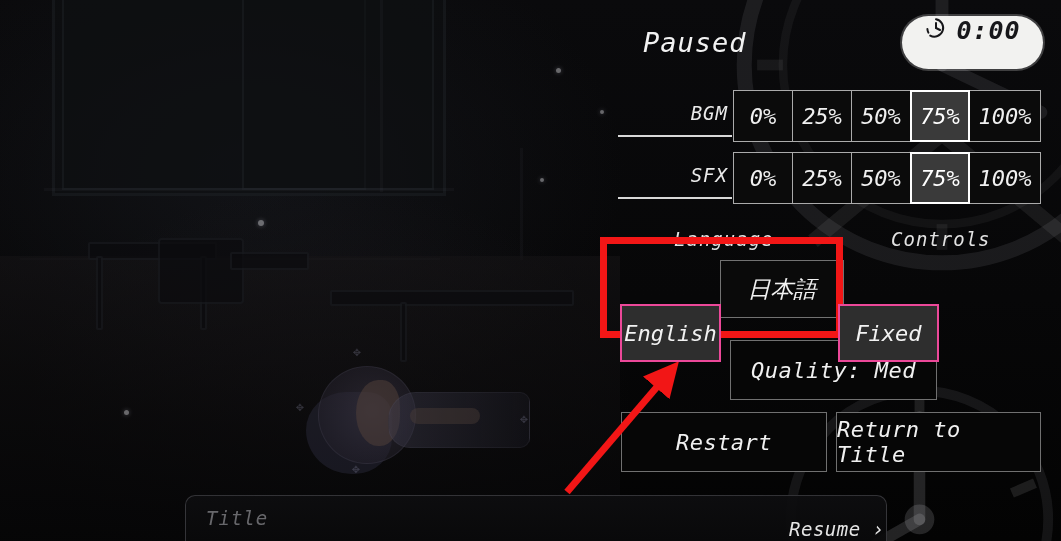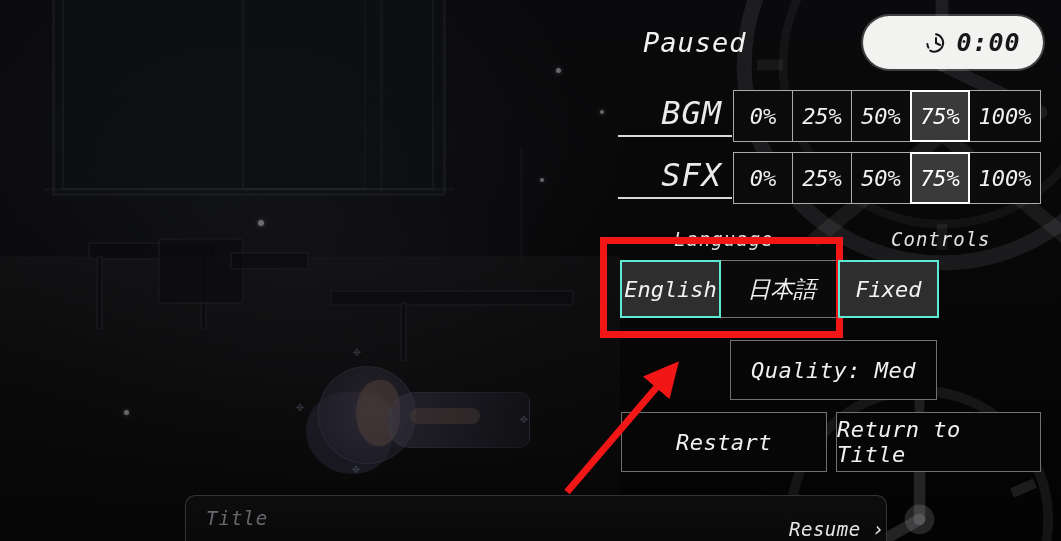--- a/index.html
+++ b/index.html
@@ -116,37 +116,37 @@
     position: absolute; left: 643px; top: 27px;
     font-size: 27px; color: #f2f2f2; letter-spacing: 1px;
   }
 
   .timer-pill {
     position: absolute; right: 18px; top: 16px;
     width: 141px; height: 53px;
     background: #f2f2f0;
     border-radius: 27px;
     box-shadow: 0 0 0 2px rgba(255,255,255,0.22);
-    display: flex; align-items: center; justify-content: center; gap: 8px; padding-left: 39px;
+    display: flex; align-items: flex-start; justify-content: center; gap: 8px;
   }
   .timer-text {
     font-size: 25px; color: #17171a; font-weight: bold; letter-spacing: 1px;
   }
 
   
   .opt-row { position: absolute; display: flex; align-items: center; }
   .row-bgm { left: 616px; top: 90px; }
   .row-sfx { left: 616px; top: 152px; }
   .row-label-wrap {
     position: relative; width: 118px; height: 52px;
     display: flex; align-items: center; justify-content: flex-end;
   }
   .row-label {
-    font-size: 32px; color: #eaeaea; letter-spacing: 1px;
-    padding-right: 12px; padding-bottom: 6px;
+    font-size: 19px; color: #eaeaea; letter-spacing: 1px;
+    padding-right: 6px; padding-bottom: 6px;
   }
   .row-underline {
     position: absolute; left: 2px; bottom: 5px; width: 114px; height: 2px;
     background: #d8d8d8;
   }
   .seg-group { display: flex; }
   .seg {
     min-width: 60px; height: 52px;
     border: 1px solid rgba(225,225,225,0.75);
     margin-left: -1px;
@@ -182,22 +182,22 @@
     background: #0a0a0a;
     color: #f2f2f2;
     font-size: 22px;
     display: flex; align-items: center; justify-content: center;
     margin-left: -1px;
     box-sizing: border-box;
     padding: 0 14px;
   }
   .tbtn.selected {
     background: #2e2e2e;
-    border: 2px solid #5eead4;
-    z-index: 3; position: relative;
+    border: 2px solid #ec4899;
+    z-index: 3; position: relative; margin-top: 44px;
   }
   .tbtn.lang-en { width: 101px; }
   .tbtn.lang-jp { width: 124px; font-family: "DejaVu Sans", sans-serif; font-size: 23px; }
   .tbtn.ctl-fixed { width: 101px; }
   .tbtn.ctl-slide { width: 103px; }
 
   
   .action-btn {
     position: absolute;
     border: 1px solid rgba(200,200,200,0.55);

